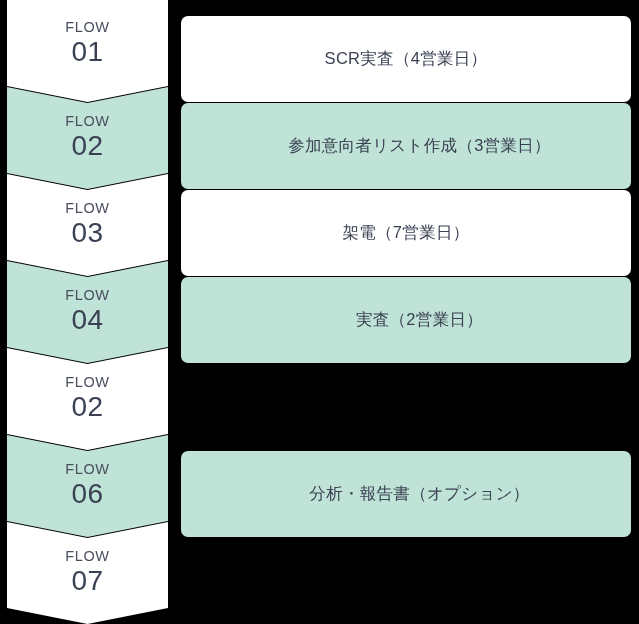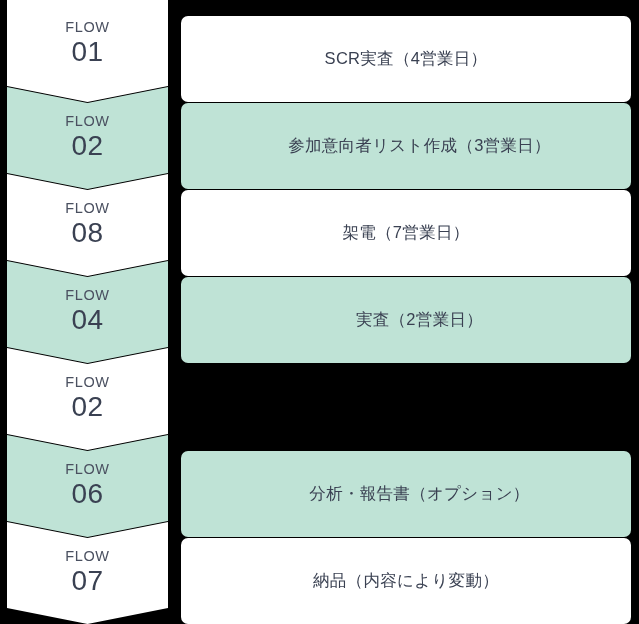--- a/index.html
+++ b/index.html
@@ -142,21 +142,21 @@
       <div class="flow-number">02</div>
     </div>
     <div class="flow-card green">
       <span class="flow-card-text">参加意向者リスト作成（3営業日）</span>
     </div>
   </div>
 
   <div class="flow-row notched" style="top:174px; z-index:5;">
     <div class="flow-badge white">
       <div class="flow-label">FLOW</div>
-      <div class="flow-number">08</div>
+      <div class="flow-number">03</div>
     </div>
     <div class="flow-card white">
       <span class="flow-card-text">架電（7営業日）</span>
     </div>
   </div>
 
   <div class="flow-row notched" style="top:261px; z-index:4;">
     <div class="flow-badge green">
       <div class="flow-label">FLOW</div>
       <div class="flow-number">04</div>
@@ -181,18 +181,15 @@
     <div class="flow-card green">
       <span class="flow-card-text">分析・報告書（オプション）</span>
     </div>
   </div>
 
   <div class="flow-row notched" style="top:522px; z-index:1;">
     <div class="flow-badge white">
       <div class="flow-label">FLOW</div>
       <div class="flow-number">07</div>
     </div>
-    <div class="flow-card white">
-      <span class="flow-card-text">納品（内容により変動）</span>
-    </div>
   </div>
 
 </div>
 
 </body></html>

